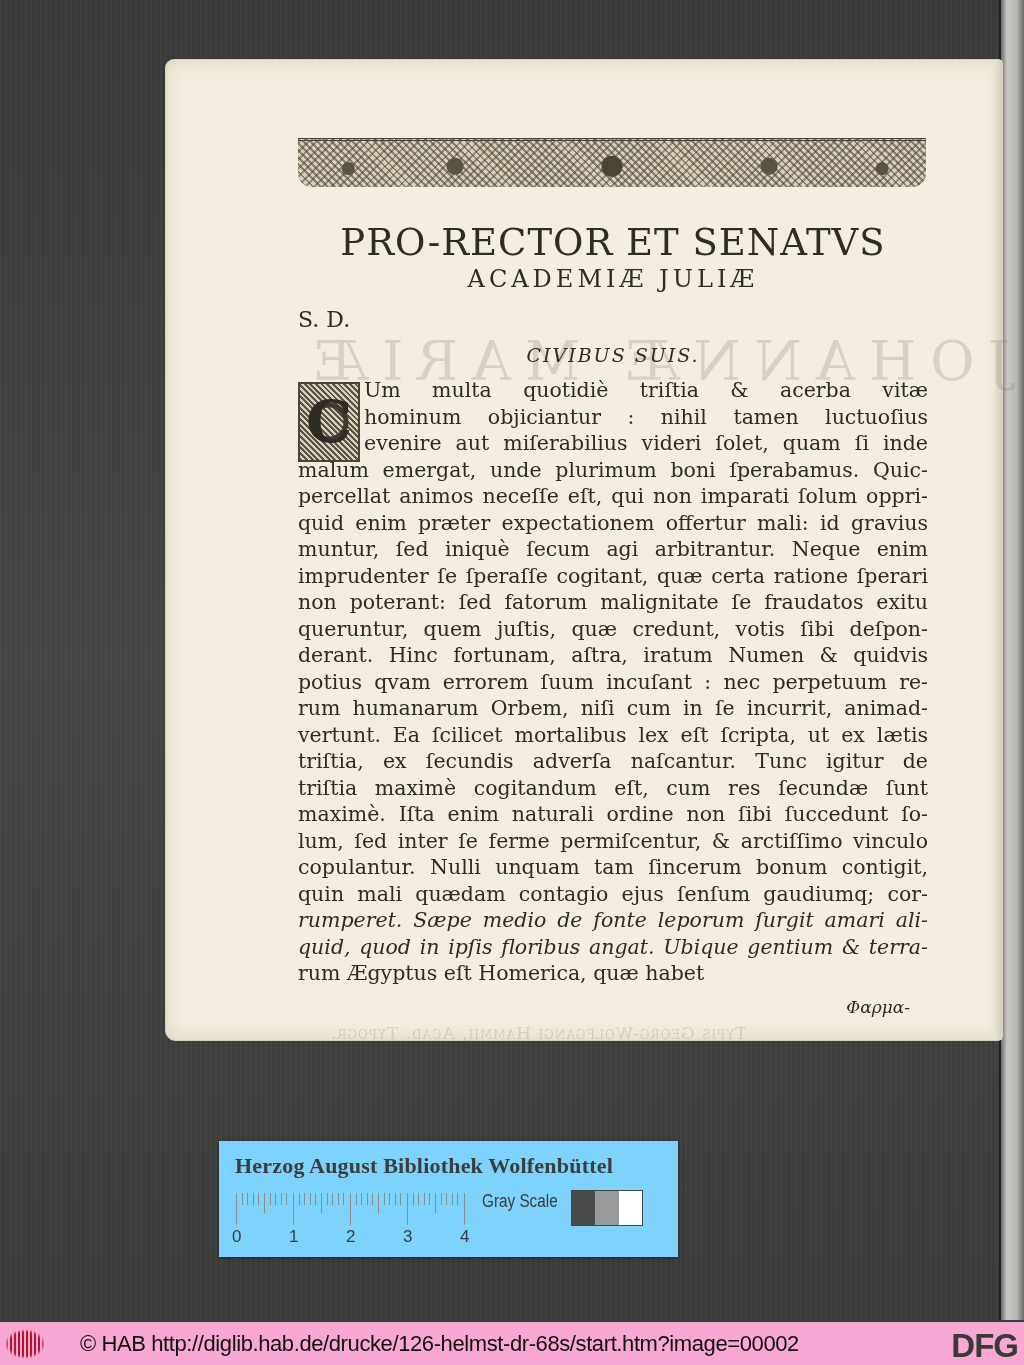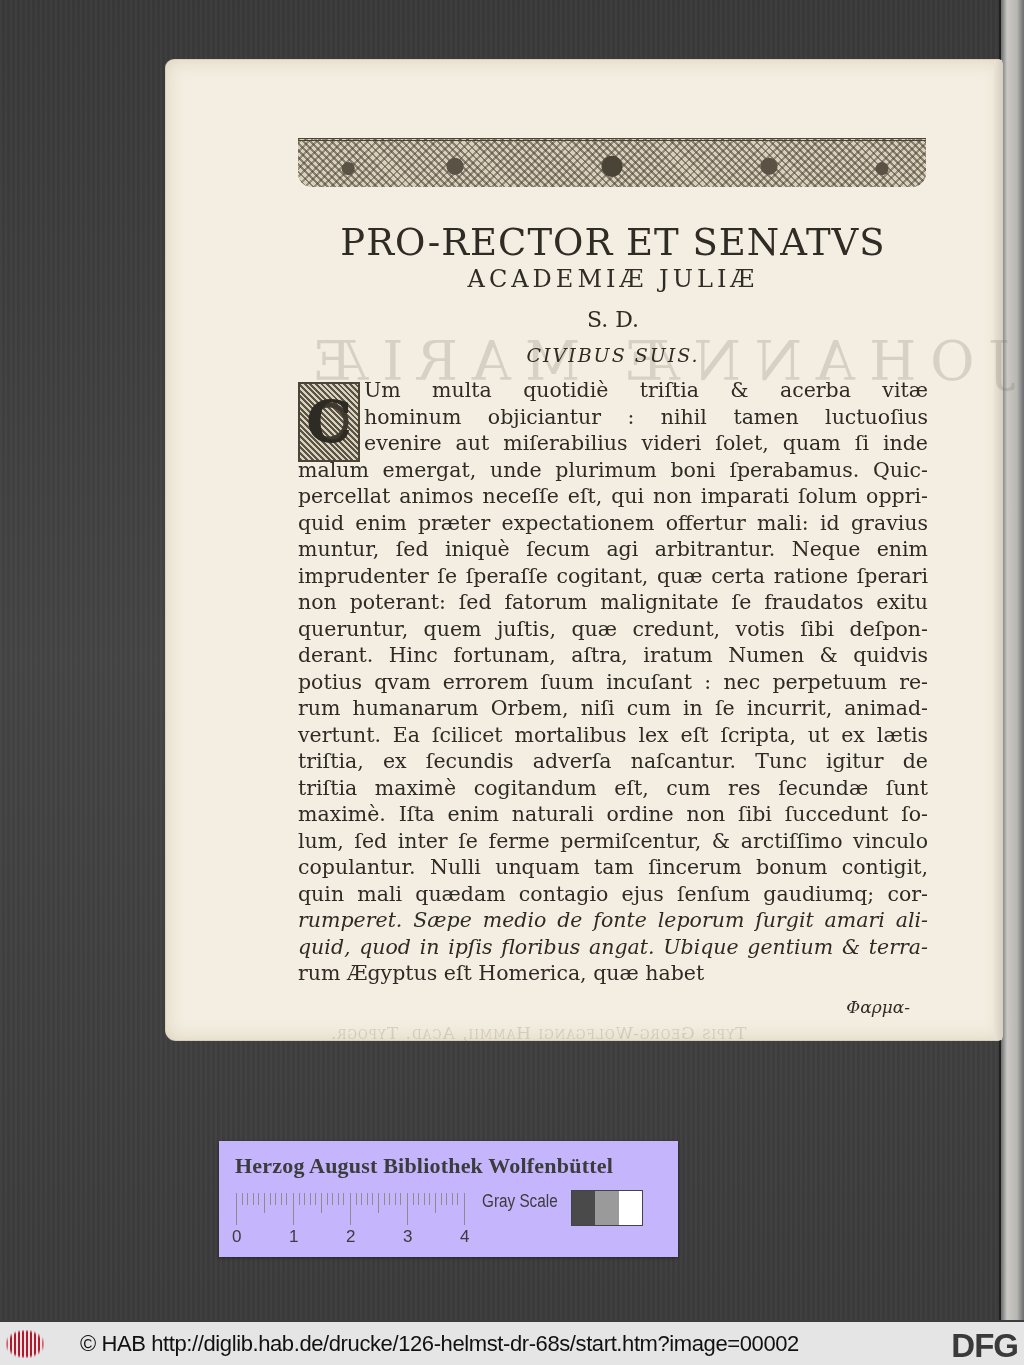--- a/index.html
+++ b/index.html
@@ -47,21 +47,21 @@
     border-radius:0 0 14px 14px;
   }
   .title1 {
     margin-top:36px; text-align:center; font-size:37px; letter-spacing:1px;
     line-height:40px; color:#2f2b25;
   }
   .title2 {
     text-align:center; font-size:24px; letter-spacing:4px; line-height:32px; color:#2f2b25;
   }
   .title3 {
-    text-align:center; font-size:22px; line-height:30px; margin-top:10px; color:#2f2b25;
+    text-align:left; font-size:22px; line-height:30px; margin-top:10px; color:#2f2b25;
   }
   .title4 {
     text-align:center; font-size:19px; font-style:italic; letter-spacing:2px;
     line-height:28px; margin-top:6px; color:#2f2b25;
   }
   .body-text {
     margin-top:8px; font-size:20.5px; line-height:26.5px; text-align:justify;
     text-align-last:justify; color:#2e2a24;
   }
   .body-text .line { display:block; white-space:nowrap; text-align:justify; text-align-last:justify; }
@@ -77,21 +77,21 @@
     font-size:58px; color:#2e2a24; font-weight:bold;
   }
   .catchword {
     text-align:right; font-style:italic; font-size:17px; margin-top:10px; padding-right:18px;
   }
   .bleed {
     position:absolute; color:rgba(120,110,95,0.22); transform:scaleX(-1); white-space:nowrap;
   }
   .label {
     position:absolute; left:219px; top:1141px; width:459px; height:116px;
-    background:#c4b5fd; box-shadow:0 1px 3px rgba(0,0,0,0.4);
+    background:#7dd3fc; box-shadow:0 1px 3px rgba(0,0,0,0.4);
   }
   .label-title {
     position:absolute; left:16px; top:12px; font-family:"Liberation Serif", serif;
     font-weight:bold; font-size:22px; color:#3c3c3c; letter-spacing:0.2px;
   }
   .ruler { position:absolute; left:17px; top:52px; width:238px; height:40px; }
   .tick { position:absolute; top:0; width:1px; background:#8c8c8c; }
   .ruler-num {
     position:absolute; top:34px; font-family:"Liberation Sans", sans-serif;
     font-size:17px; color:#3c3c3c;
@@ -99,21 +99,21 @@
   .gray-label {
     position:absolute; left:263px; top:50px; font-family:"Liberation Sans", sans-serif;
     font-size:18px; color:#3c3c3c; transform:scaleX(0.85); transform-origin:left;
   }
   .gray-scale {
     position:absolute; left:352px; top:49px; width:70px; height:34px;
     border:1px solid #444; display:flex;
   }
   .gray-scale div { flex:1; }
   .footer {
-    position:absolute; left:0; top:1322px; width:1024px; height:43px; background:#e5e5e5;
+    position:absolute; left:0; top:1322px; width:1024px; height:43px; background:#f9a8d4;
   }
   .hab-logo {
     position:absolute; left:6px; top:8px; width:38px; height:28px;
     background:repeating-linear-gradient(90deg,#b5162c 0 2px,transparent 2px 4px);
     -webkit-mask: radial-gradient(ellipse at center,#000 60%,transparent 75%);
   }
   .footer-text {
     position:absolute; left:80px; top:9px; font-family:"Liberation Sans", sans-serif;
     font-size:22px; color:#111; white-space:nowrap; letter-spacing:-0.4px;
   }

